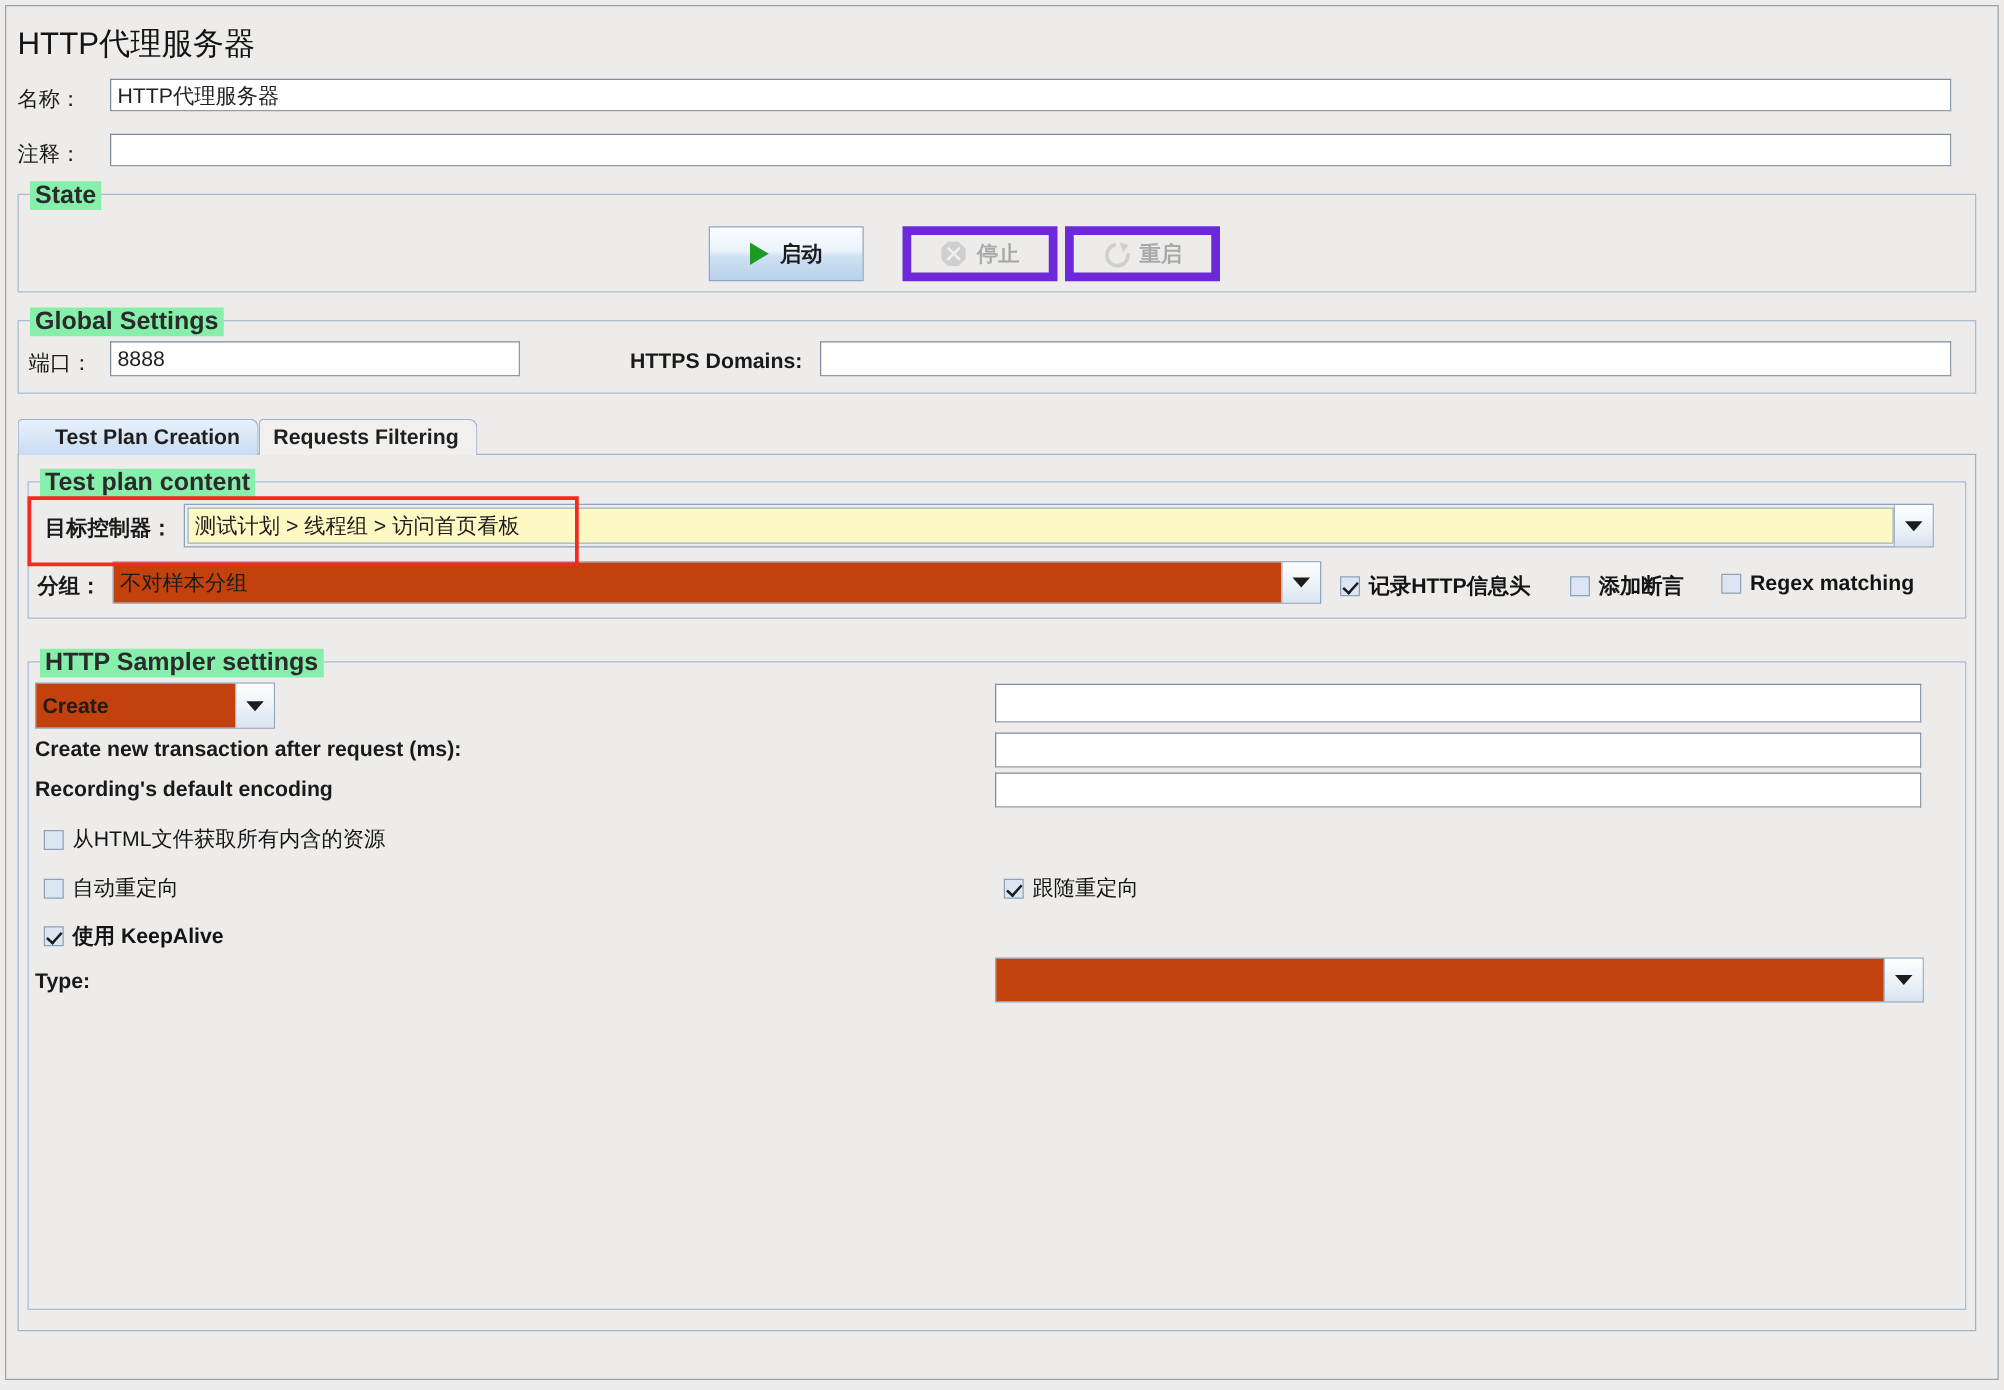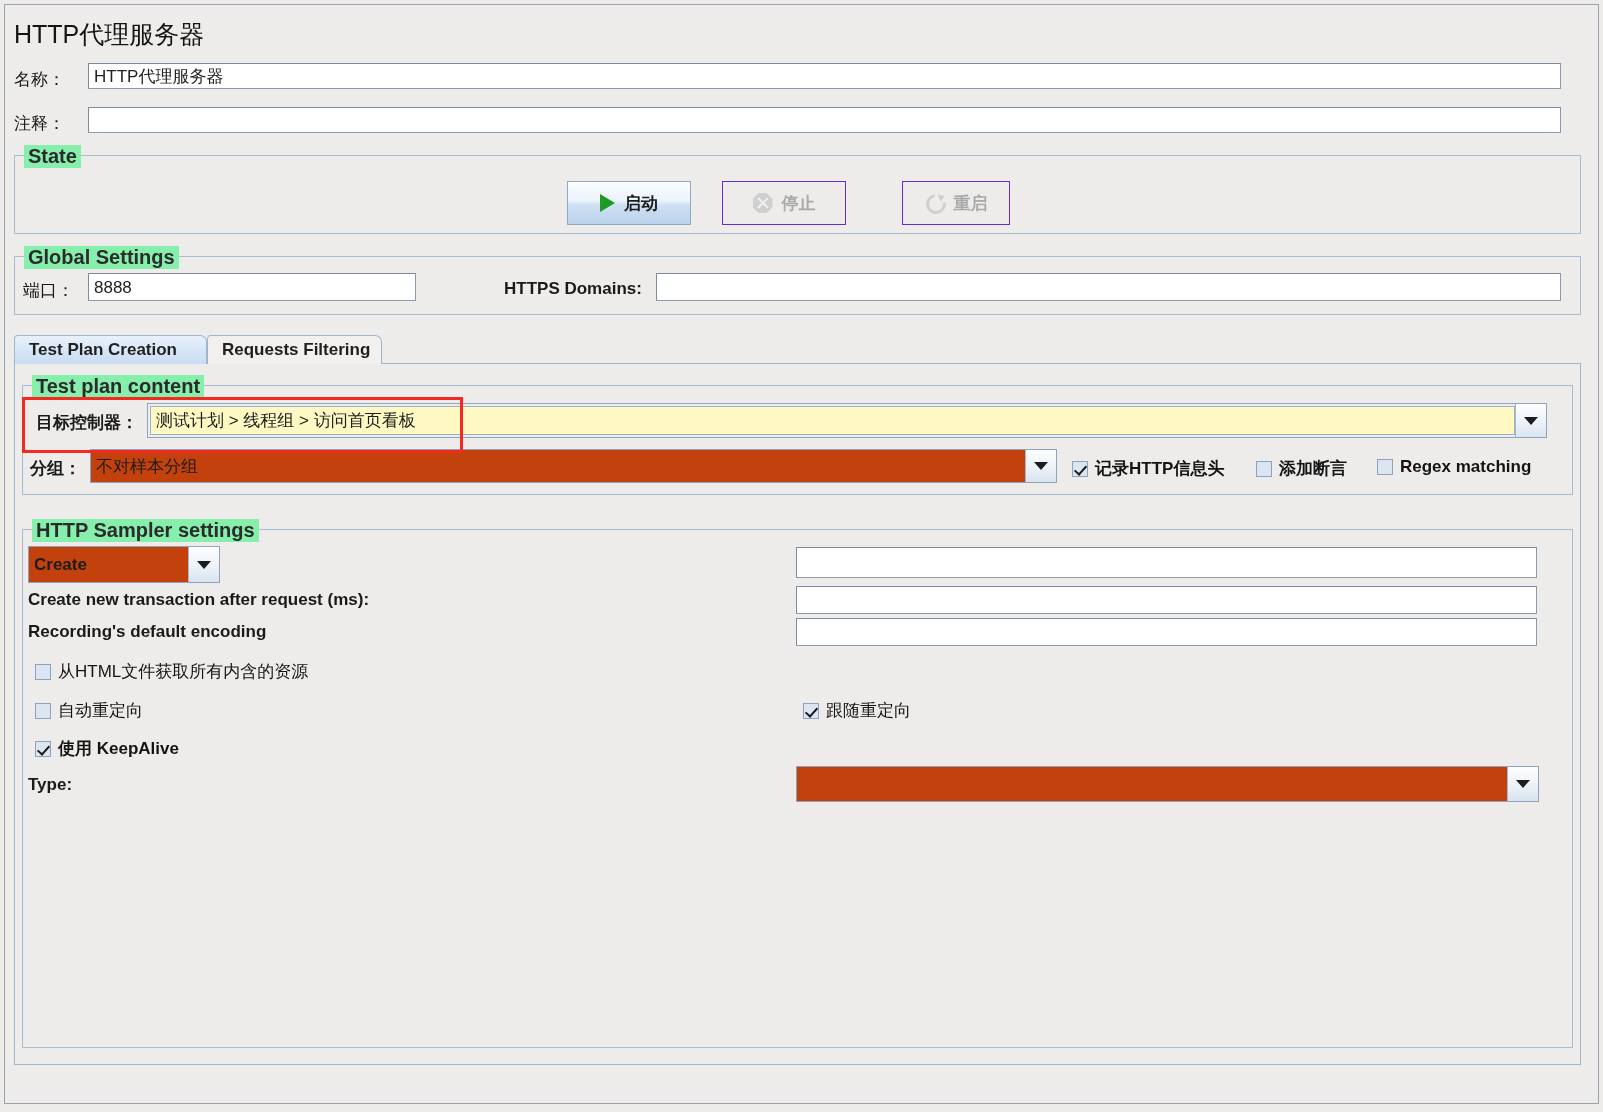--- a/index.html
+++ b/index.html
@@ -106,21 +106,21 @@
     user-select: none;
   }
   .btn.enabled {
     background: linear-gradient(to bottom, #fbfdff 0%, #eaf2fb 45%, #cfe0f2 55%, #b9d2ec 100%);
     border: 1px solid #8fa8c4;
     color: #1a1a1a;
     font-weight: bold;
   }
   .btn.disabled {
     background: #edecea;
-    border: 1px solid #6d28d9;
+    border: 7px solid #6d28d9;
     color: #a9a9a9;
     font-weight: bold;
   }
 
   
   .ico-play {
     width: 0; height: 0;
     border-left: 15px solid #1b9b24;
     border-top: 9px solid transparent;
     border-bottom: 9px solid transparent;
@@ -178,21 +178,21 @@
     width: 1567px;
     height: 29px;
   }
   .tab {
     position: absolute;
     top: 0;
     height: 29px;
     box-sizing: border-box;
     display: flex;
     align-items: center;
-    justify-content: flex-start;
+    justify-content: flex-end;
     padding: 0 14px;
     font-size: 17px;
     font-weight: bold;
     color: #1f1f1f;
     border: 1px solid #9fb4cd;
     border-bottom: none;
     border-top-left-radius: 4px;
     border-top-right-radius: 7px;
     white-space: nowrap;
   }
@@ -322,21 +322,21 @@
   <div class="btn enabled" style="left:567px; top:181px; width:124px; height:44px;">
     <span class="ico-play"></span>
     <span>启动</span>
   </div>
 
   <div class="btn disabled" style="left:722px; top:181px; width:124px; height:44px;">
     <span class="ico-stop"></span>
     <span>停止</span>
   </div>
 
-  <div class="btn disabled" style="left:902px; top:181px; width:108px; height:44px;">
+  <div class="btn disabled" style="left:852px; top:181px; width:124px; height:44px;">
     <span class="ico-restart"></span>
     <span>重启</span>
   </div>
 
   <div class="groupbox" style="left:14px; top:256px; width:1567px; height:59px;">
     <div class="gb-title">Global Settings</div>
   </div>
 
   <div class="row-label" style="left:23px; top:279px;">端口：</div>
   <div class="tfield" style="left:88px; top:273px; width:328px; height:28px;">8888</div>

